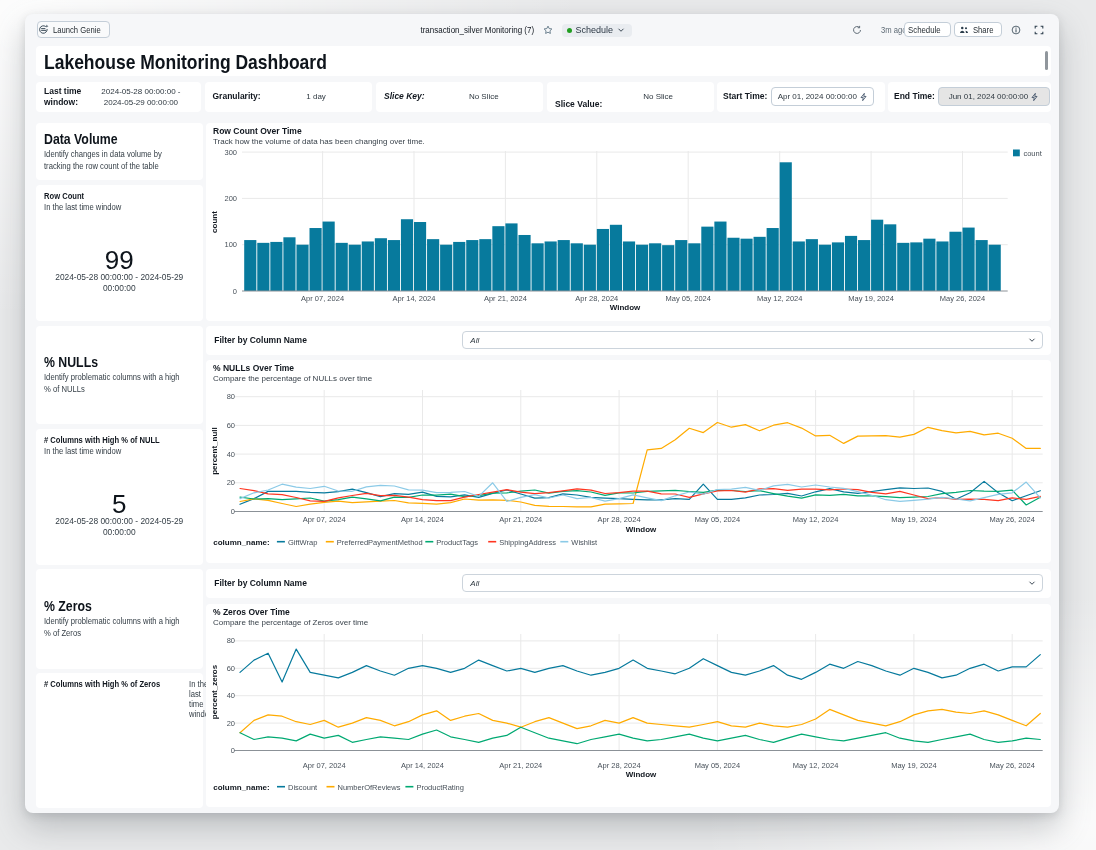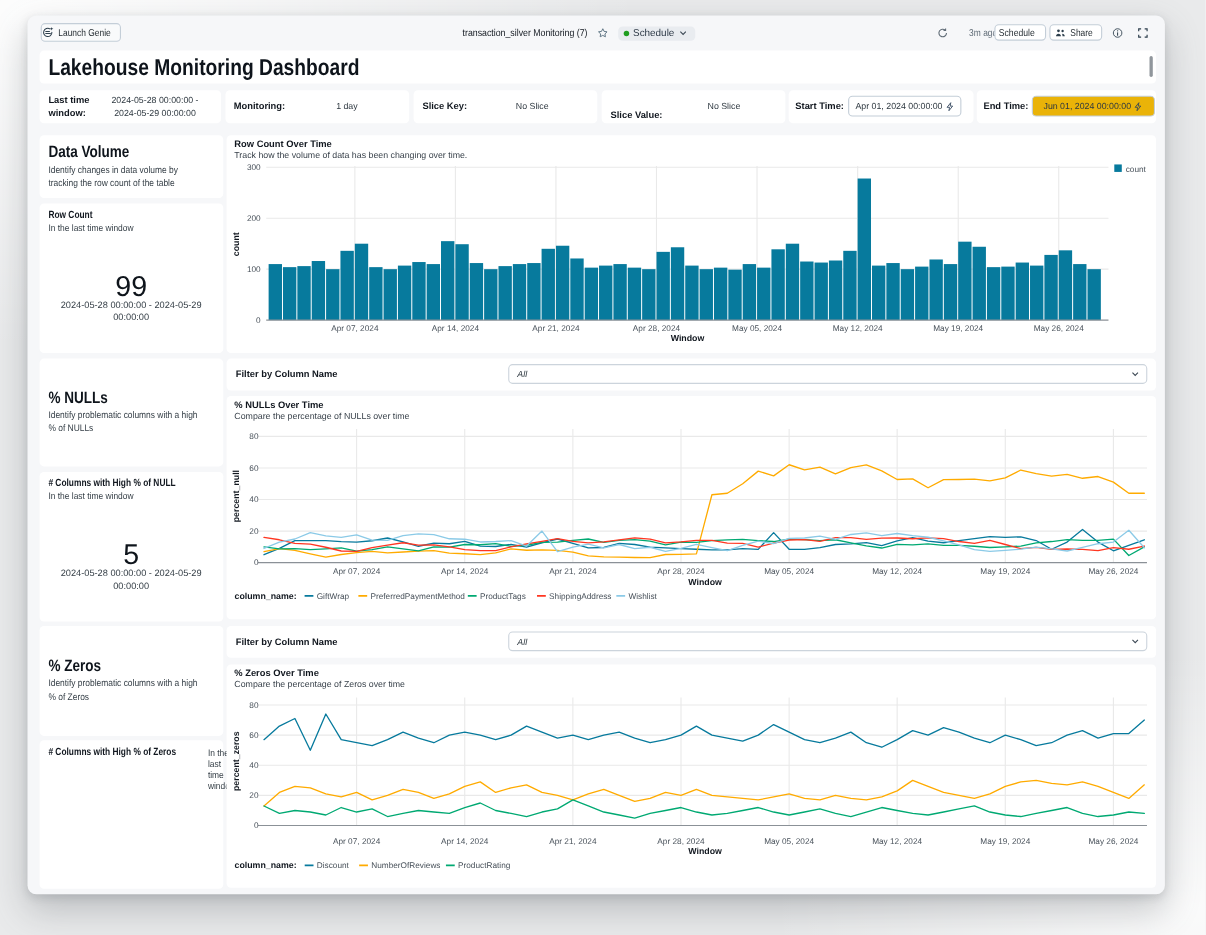--- a/index.html
+++ b/index.html
@@ -75,43 +75,43 @@
   </div>
 <div class="card" style="left:36px;top:46px;width:1015px;height:29.5px;"></div>
 <div style="position:absolute;left:44px;top:50px;font-size:21px;font-weight:bold;color:#0e141b;"><span class="nx" style="transform:scaleX(.833);">Lakehouse Monitoring Dashboard</span></div>
 <div style="position:absolute;left:1044.5px;top:51px;width:3px;height:19px;background:#90969c;border-radius:2px;"></div>
 <div class="card" style="left:36px;top:81.5px;width:164.5px;height:30px;display:flex;align-items:center;padding-left:8px;justify-content:center;">
     <span class="fl" style="white-space:pre-line;flex-shrink:0;line-height:10.5px;">Last time
 window:</span>
     <span class="fv" style="flex:1;text-align:center;line-height:11px;">2024-05-28 00:00:00 -<br>2024-05-29 00:00:00</span>
   </div>
 <div class="card" style="left:204.5px;top:81.5px;width:167px;height:30px;display:flex;align-items:center;padding-left:8px;">
-    <span class="fl" style="white-space:nowrap;flex-shrink:0;line-height:10.5px;">Monitoring:</span>
+    <span class="fl" style="white-space:nowrap;flex-shrink:0;line-height:10.5px;">Granularity:</span>
     <span class="fv" style="flex:1;text-align:center;">1 day</span>
   </div>
 <div class="card" style="left:376px;top:81.5px;width:167px;height:30px;display:flex;align-items:center;padding-left:8px;">
-    <span class="fl" style="white-space:nowrap;flex-shrink:0;line-height:10.5px;">Slice Key:</span>
+    <span class="fl" style="white-space:nowrap;flex-shrink:0;line-height:10.5px;font-style:italic;">Slice Key:</span>
     <span class="fv" style="flex:1;text-align:center;">No Slice</span>
   </div>
 <div class="card" style="left:547px;top:81.5px;width:167px;height:30px;display:flex;align-items:center;padding-left:8px;">
     <span class="fl" style="white-space:nowrap;flex-shrink:0;line-height:10.5px;margin-top:16px;">Slice Value:</span>
     <span class="fv" style="flex:1;text-align:center;">No Slice</span>
   </div>
 <div class="card" style="left:717px;top:81.5px;width:167.5px;height:30px;display:flex;align-items:center;padding-left:6px;">
     <span class="fl" style="white-space:nowrap;flex-shrink:0;line-height:10.5px;">Start Time:</span>
     <span style="margin-left:4px;width:103px;height:19px;border:1px solid #c4ced8;border-radius:4px;display:flex;align-items:center;justify-content:center;gap:2px;background:#fff;">
       <span class="fv">Apr 01, 2024 00:00:00</span>
       <svg width="9" height="10" viewBox="0 0 16 16" fill="none" stroke="#30435c" stroke-width="1.4">
         <path d="M9.5 1.5L3.5 9h4l-1 5.5 6-7.5h-4z" stroke-linejoin="round"></path>
       </svg>
     </span>
   </div>
 <div class="card" style="left:888px;top:81.5px;width:163px;height:30px;display:flex;align-items:center;padding-left:6px;">
     <span class="fl" style="white-space:nowrap;flex-shrink:0;line-height:10.5px;">End Time:</span>
-    <span style="margin-left:3px;width:112px;height:19px;border:1px solid #c4ced8;border-radius:4px;display:flex;align-items:center;justify-content:center;gap:2px;background:#eab308;">
+    <span style="margin-left:3px;width:112px;height:19px;border:1px solid #c4ced8;border-radius:4px;display:flex;align-items:center;justify-content:center;gap:2px;background:#e5e5e5;">
       <span class="fv">Jun 01, 2024 00:00:00</span>
       <svg width="9" height="10" viewBox="0 0 16 16" fill="none" stroke="#30435c" stroke-width="1.4">
         <path d="M9.5 1.5L3.5 9h4l-1 5.5 6-7.5h-4z" stroke-linejoin="round"></path>
       </svg>
     </span>
   </div>
 <div class="card" style="left:36px;top:122.5px;width:166.5px;height:57.5px;display:flex;flex-direction:column;justify-content:center;padding:0 8px;">
     <div style="font-size:15px;font-weight:bold;color:#0e141b;margin-bottom:2px;white-space:nowrap;"><span class="nx" style="transform:scaleX(.82);">Data Volume</span></div>
     <div style="font-size:8.7px;color:#333d45;line-height:11.8px;width:160px;transform:scaleX(.88);transform-origin:0 50%;">Identify changes in data volume by tracking the row count of the table</div>
   </div>

